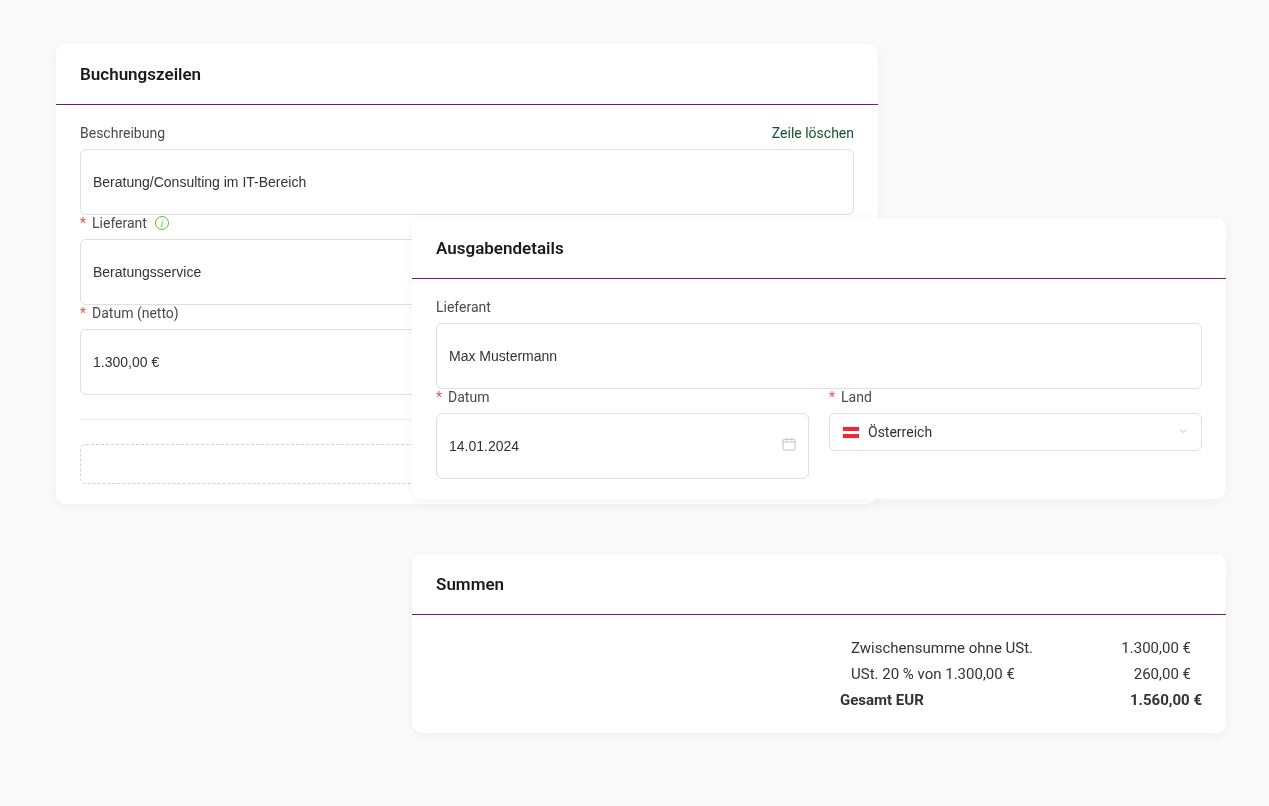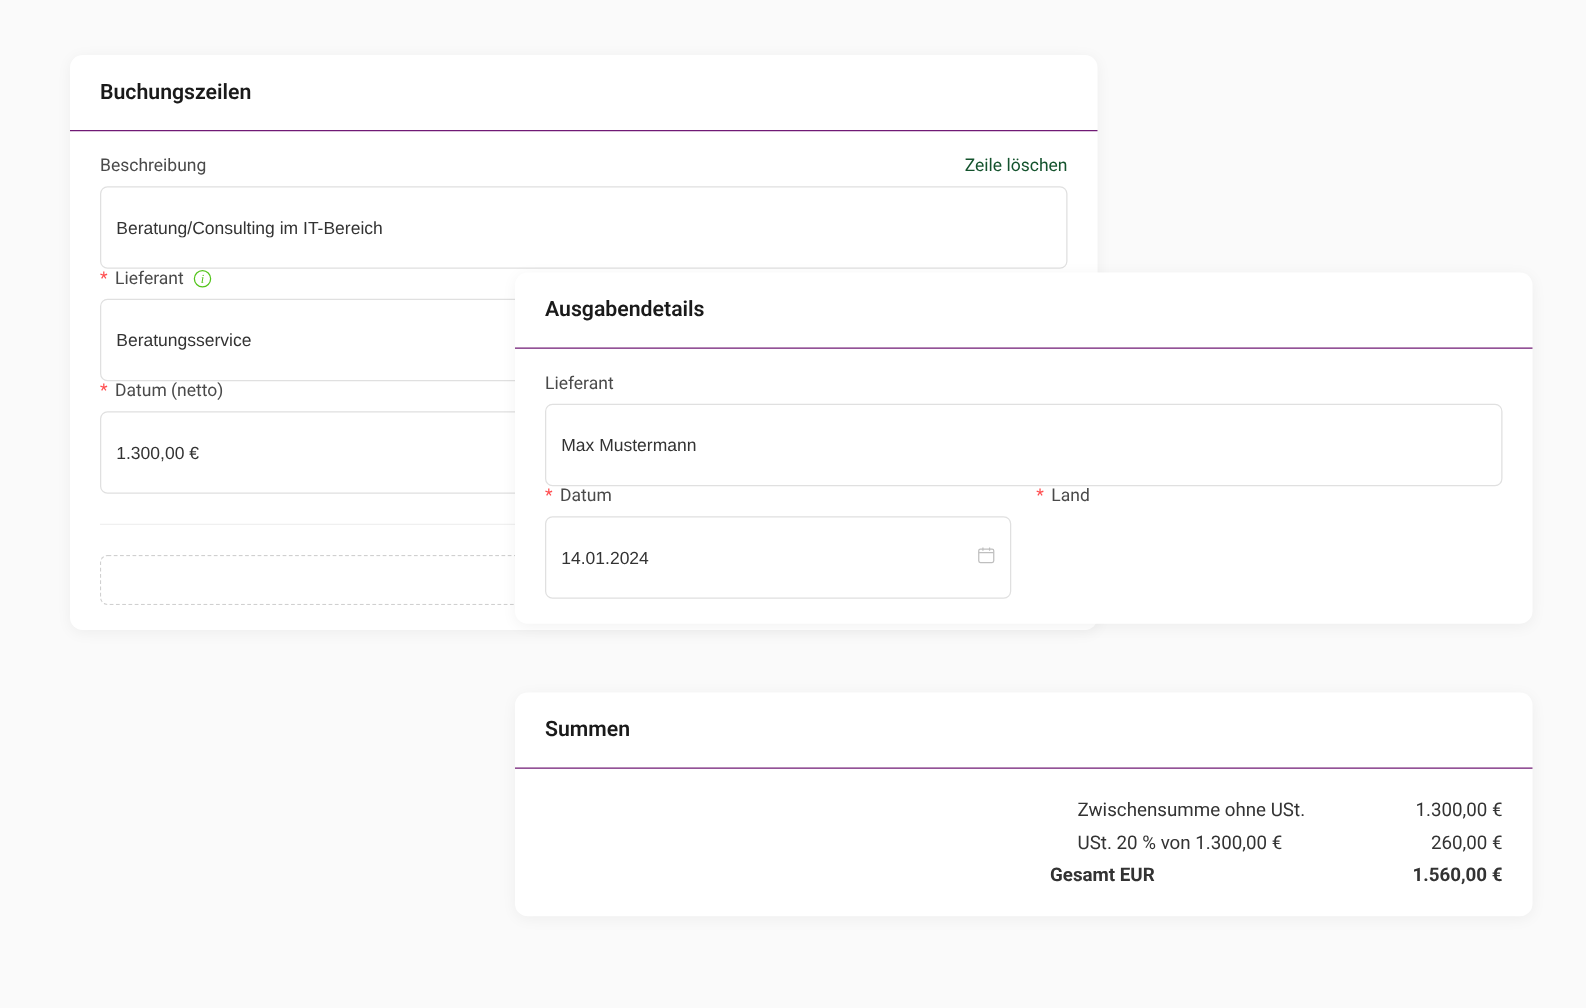--- a/index.html
+++ b/index.html
@@ -157,21 +157,21 @@
     }
     .row-2col {
       display: flex;
       gap: 20px;
     }
     .col {
       flex: 1;
     }
     .totals-row {
       display: flex;
-      justify-content: flex-end;
+      justify-content: center;
       align-items: center;
       padding: 4px 0;
       font-size: 15px;
       color: #333;
     }
     .totals-label {
       text-align: left;
       min-width: 240px;
     }
     .totals-value {
@@ -292,20 +292,29 @@
         </div>
       </div>
 
       <div class="col field-group">
         <div class="field-label-row">
           <div class="field-label">
             <span class="required-mark">*</span>
             <span>Land</span>
           </div>
         </div>
+        <div class="country-select">
+          <span class="flag-icon"></span>
+          <span>Österreich</span>
+          <span class="chevron-icon">
+            <svg viewBox="0 0 24 24" fill="none" stroke="currentColor" stroke-width="2">
+              <polyline points="6 9 12 15 18 9"></polyline>
+            </svg>
+          </span>
+        </div>
       </div>
     </div>
 
   </div>
 </div>
 
 <div class="card" id="card-totals">
   <div class="card-header">
     <div class="card-title">Summen</div>
   </div>

